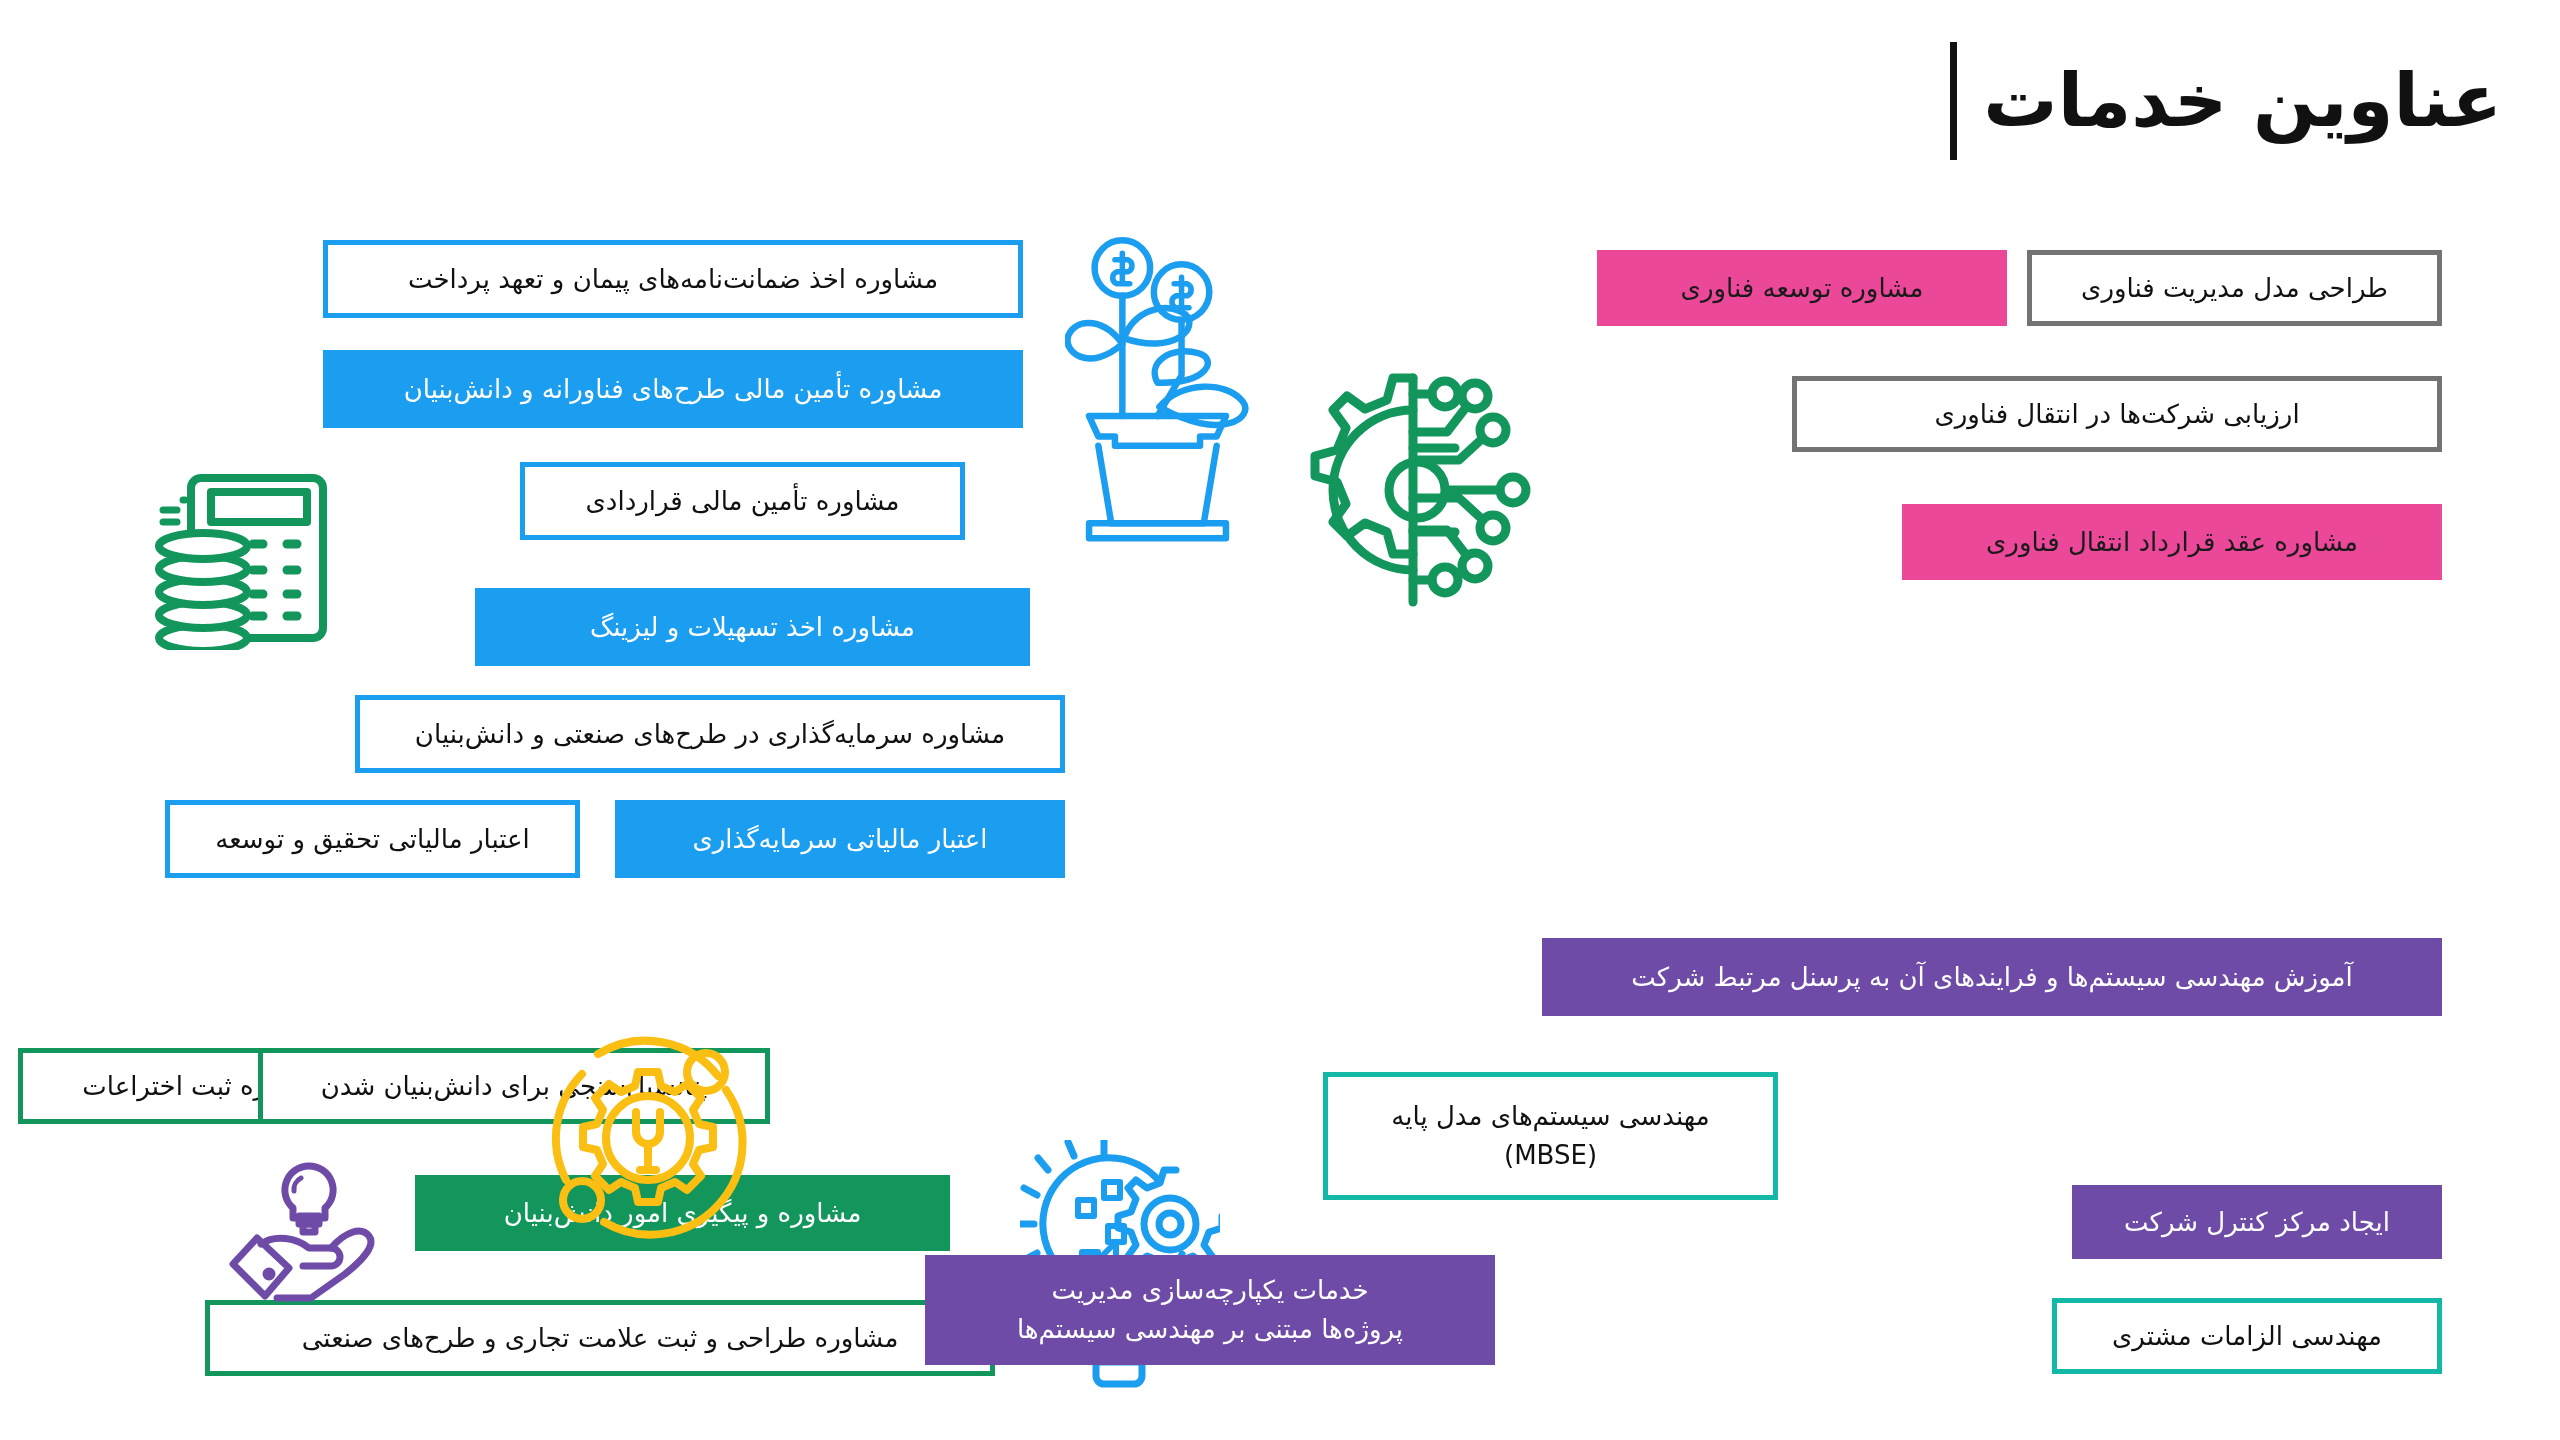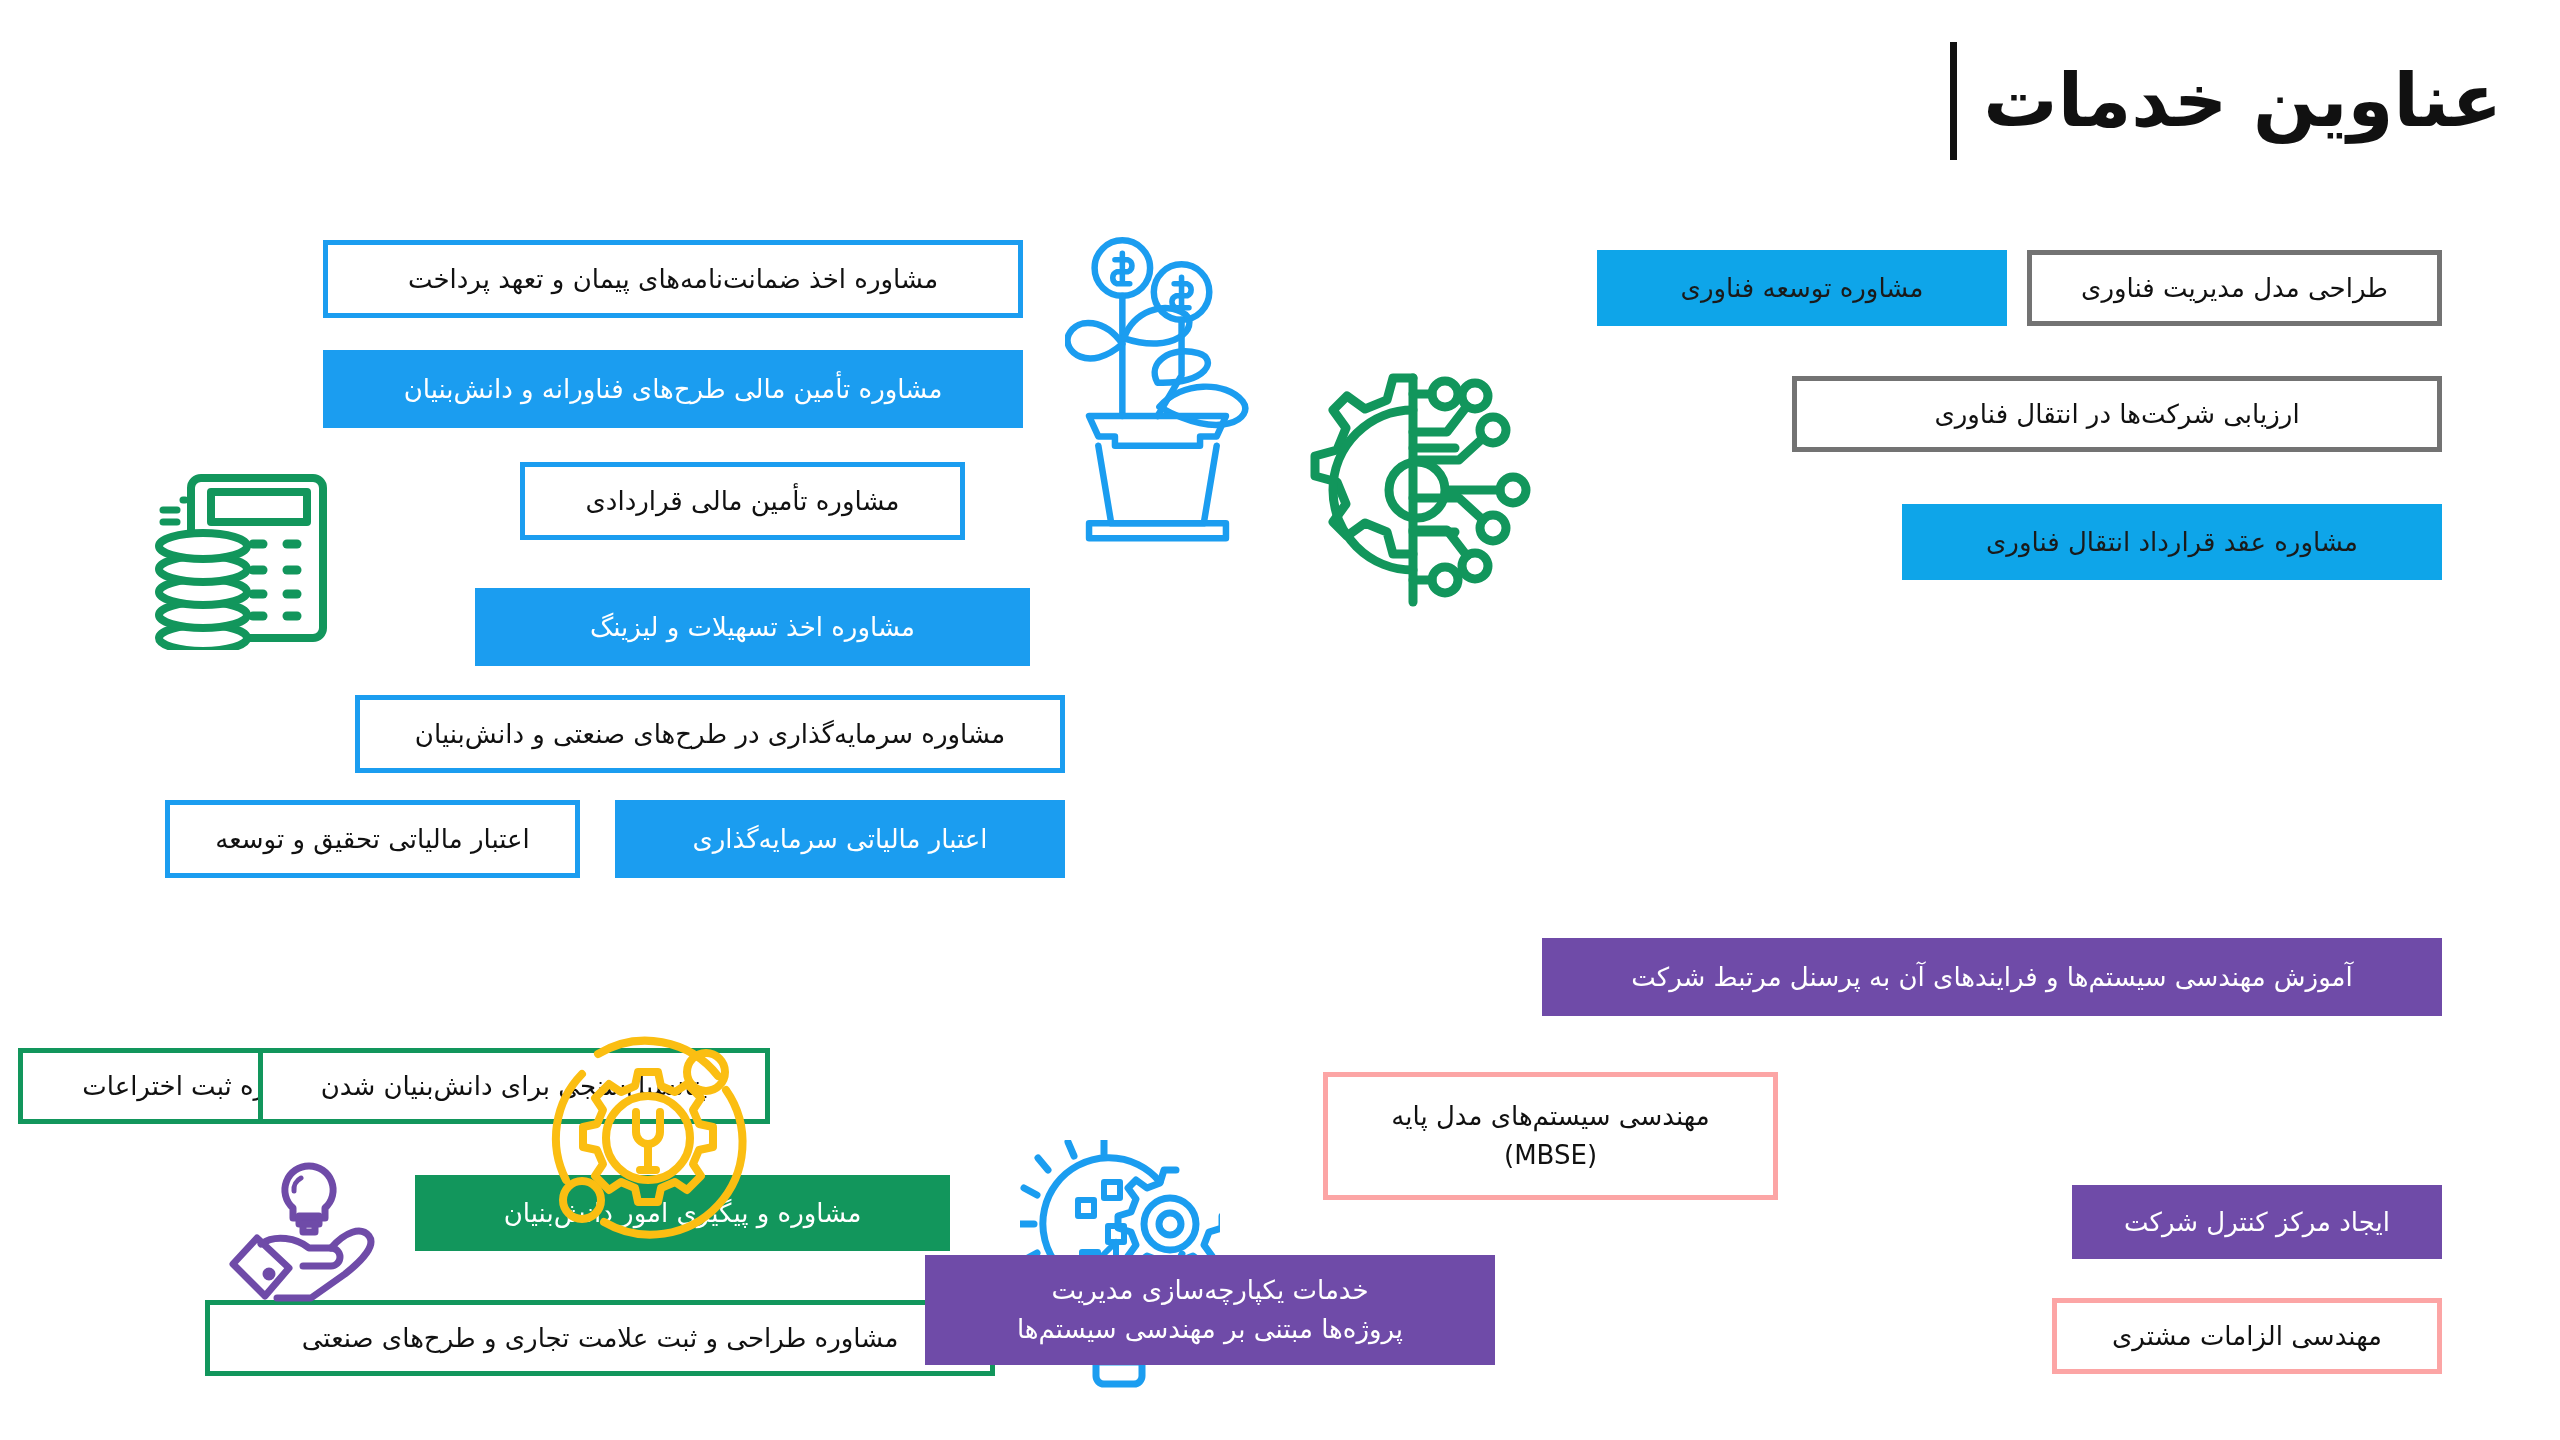--- a/index.html
+++ b/index.html
@@ -45,26 +45,26 @@
     padding:6px 24px;
   }
   .card.solid{color:#ffffff;font-weight:normal;}
   .card.outline{background:#ffffff;color:#111111;}
 
   
   .b-out{border:5px solid #1B9DF0;}
   .b-sol{background:#1B9DF0;}
   
   .y-out{border:5px solid #737373;}
-  .y-sol{background:#0ea5e9;color:#1a1a1a !important;}
+  .y-sol{background:#ec4899;color:#1a1a1a !important;}
   
   .g-out{border:5px solid #12965C;}
   .g-sol{background:#12965C;}
   
-  .p-out{border:5px solid #fca5a5;}
+  .p-out{border:5px solid #14b8a6;}
   .p-sol{background:#6F4BA8;}
 
   
   .icon{position:absolute;}
   .icon svg{display:block;width:100%;height:100%;}
 </style>
 </head>
 <body>
 
 <div class="slide">

